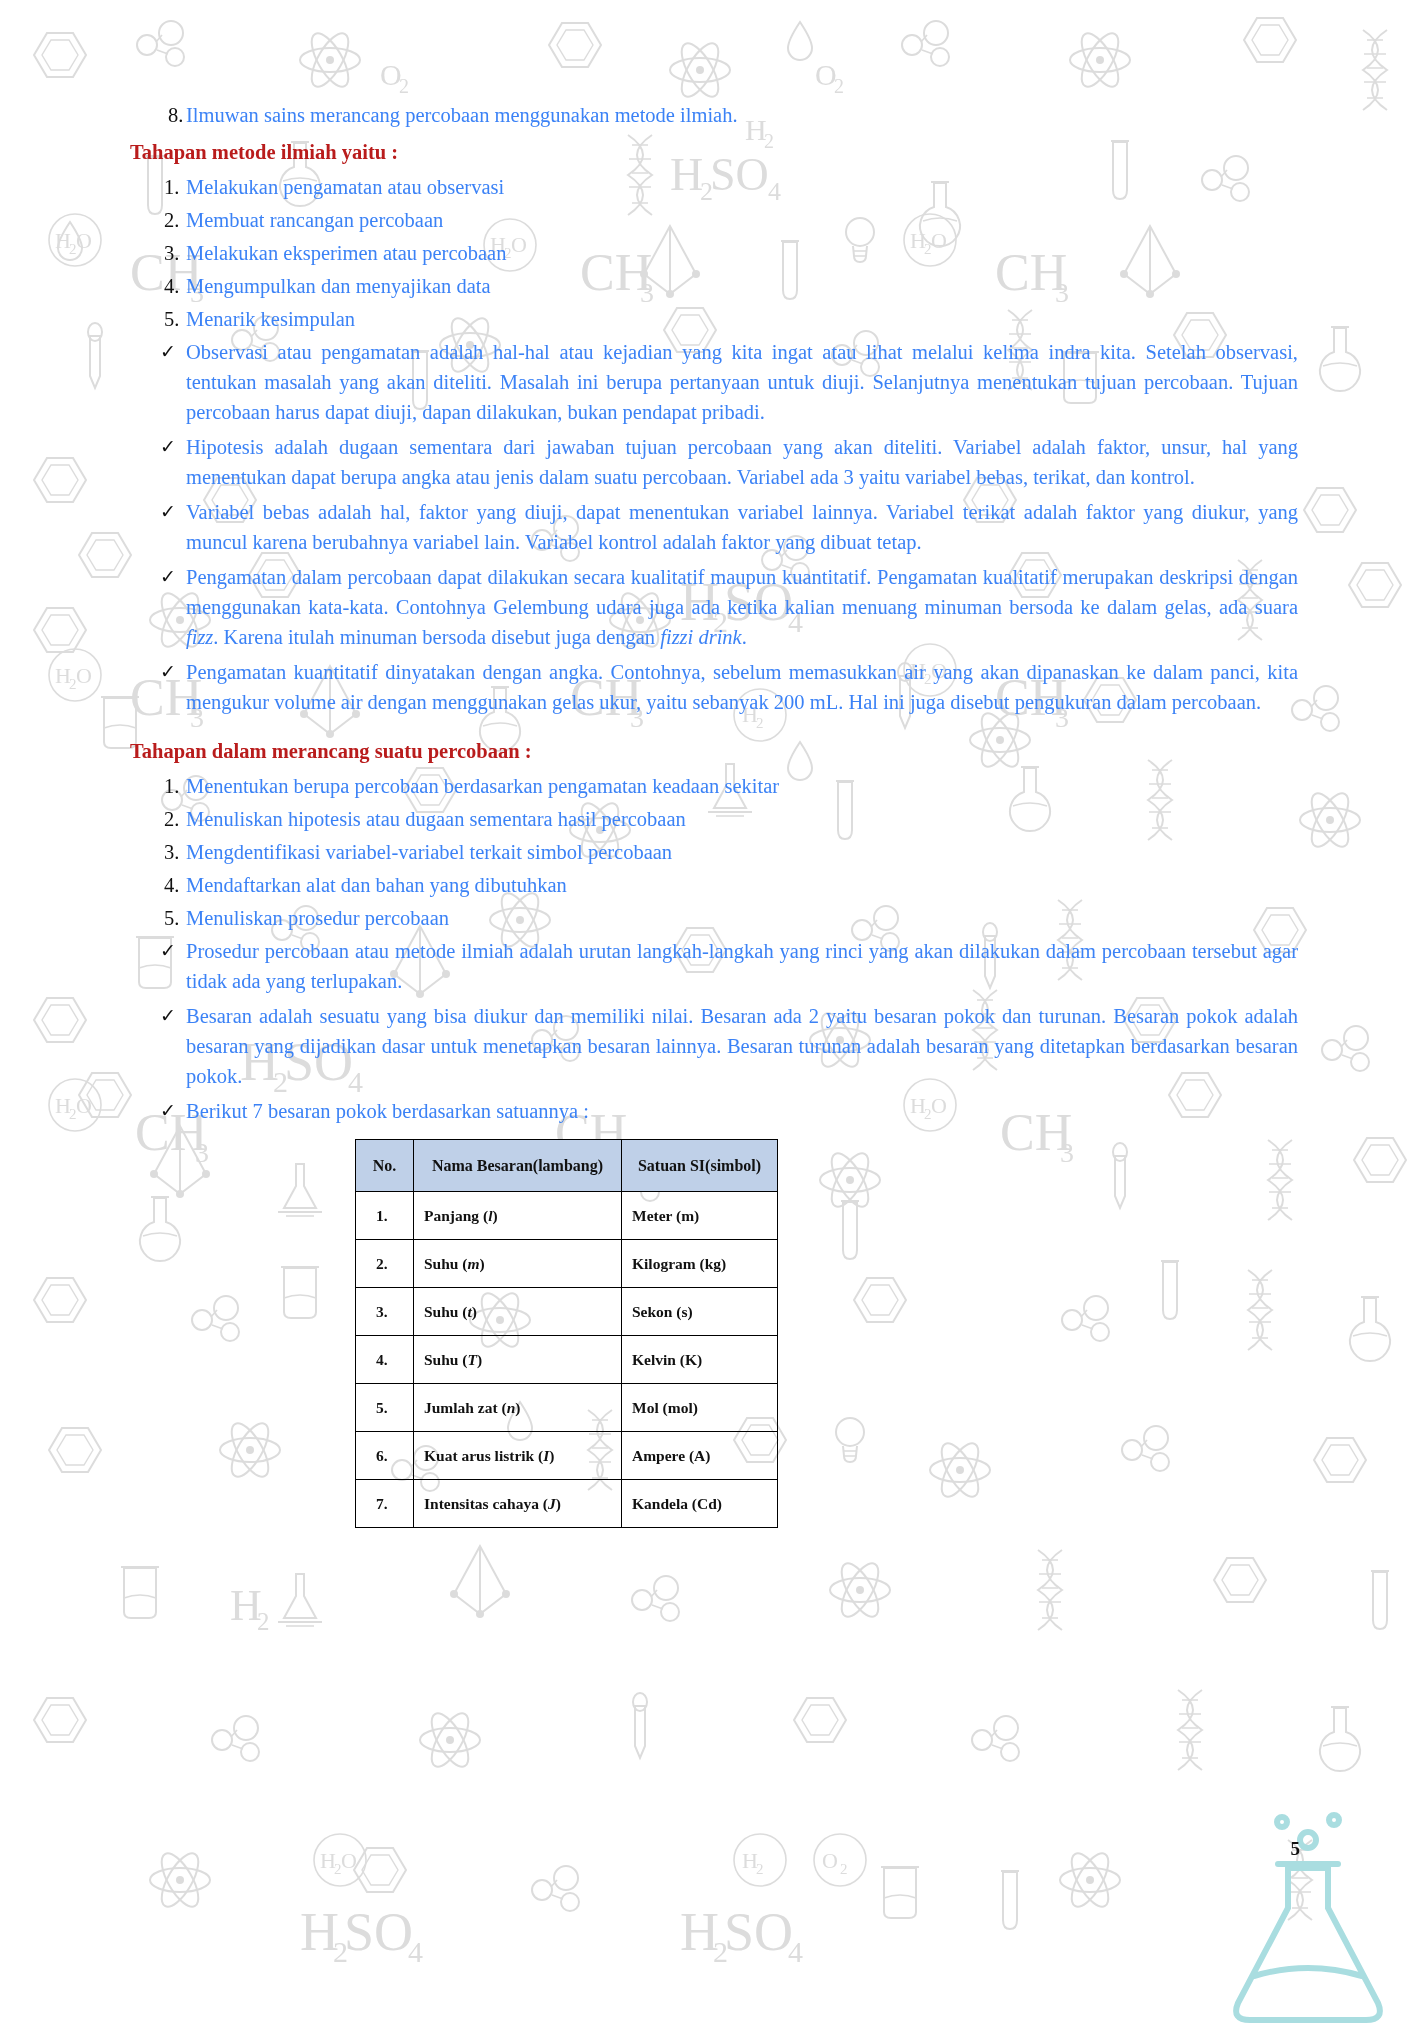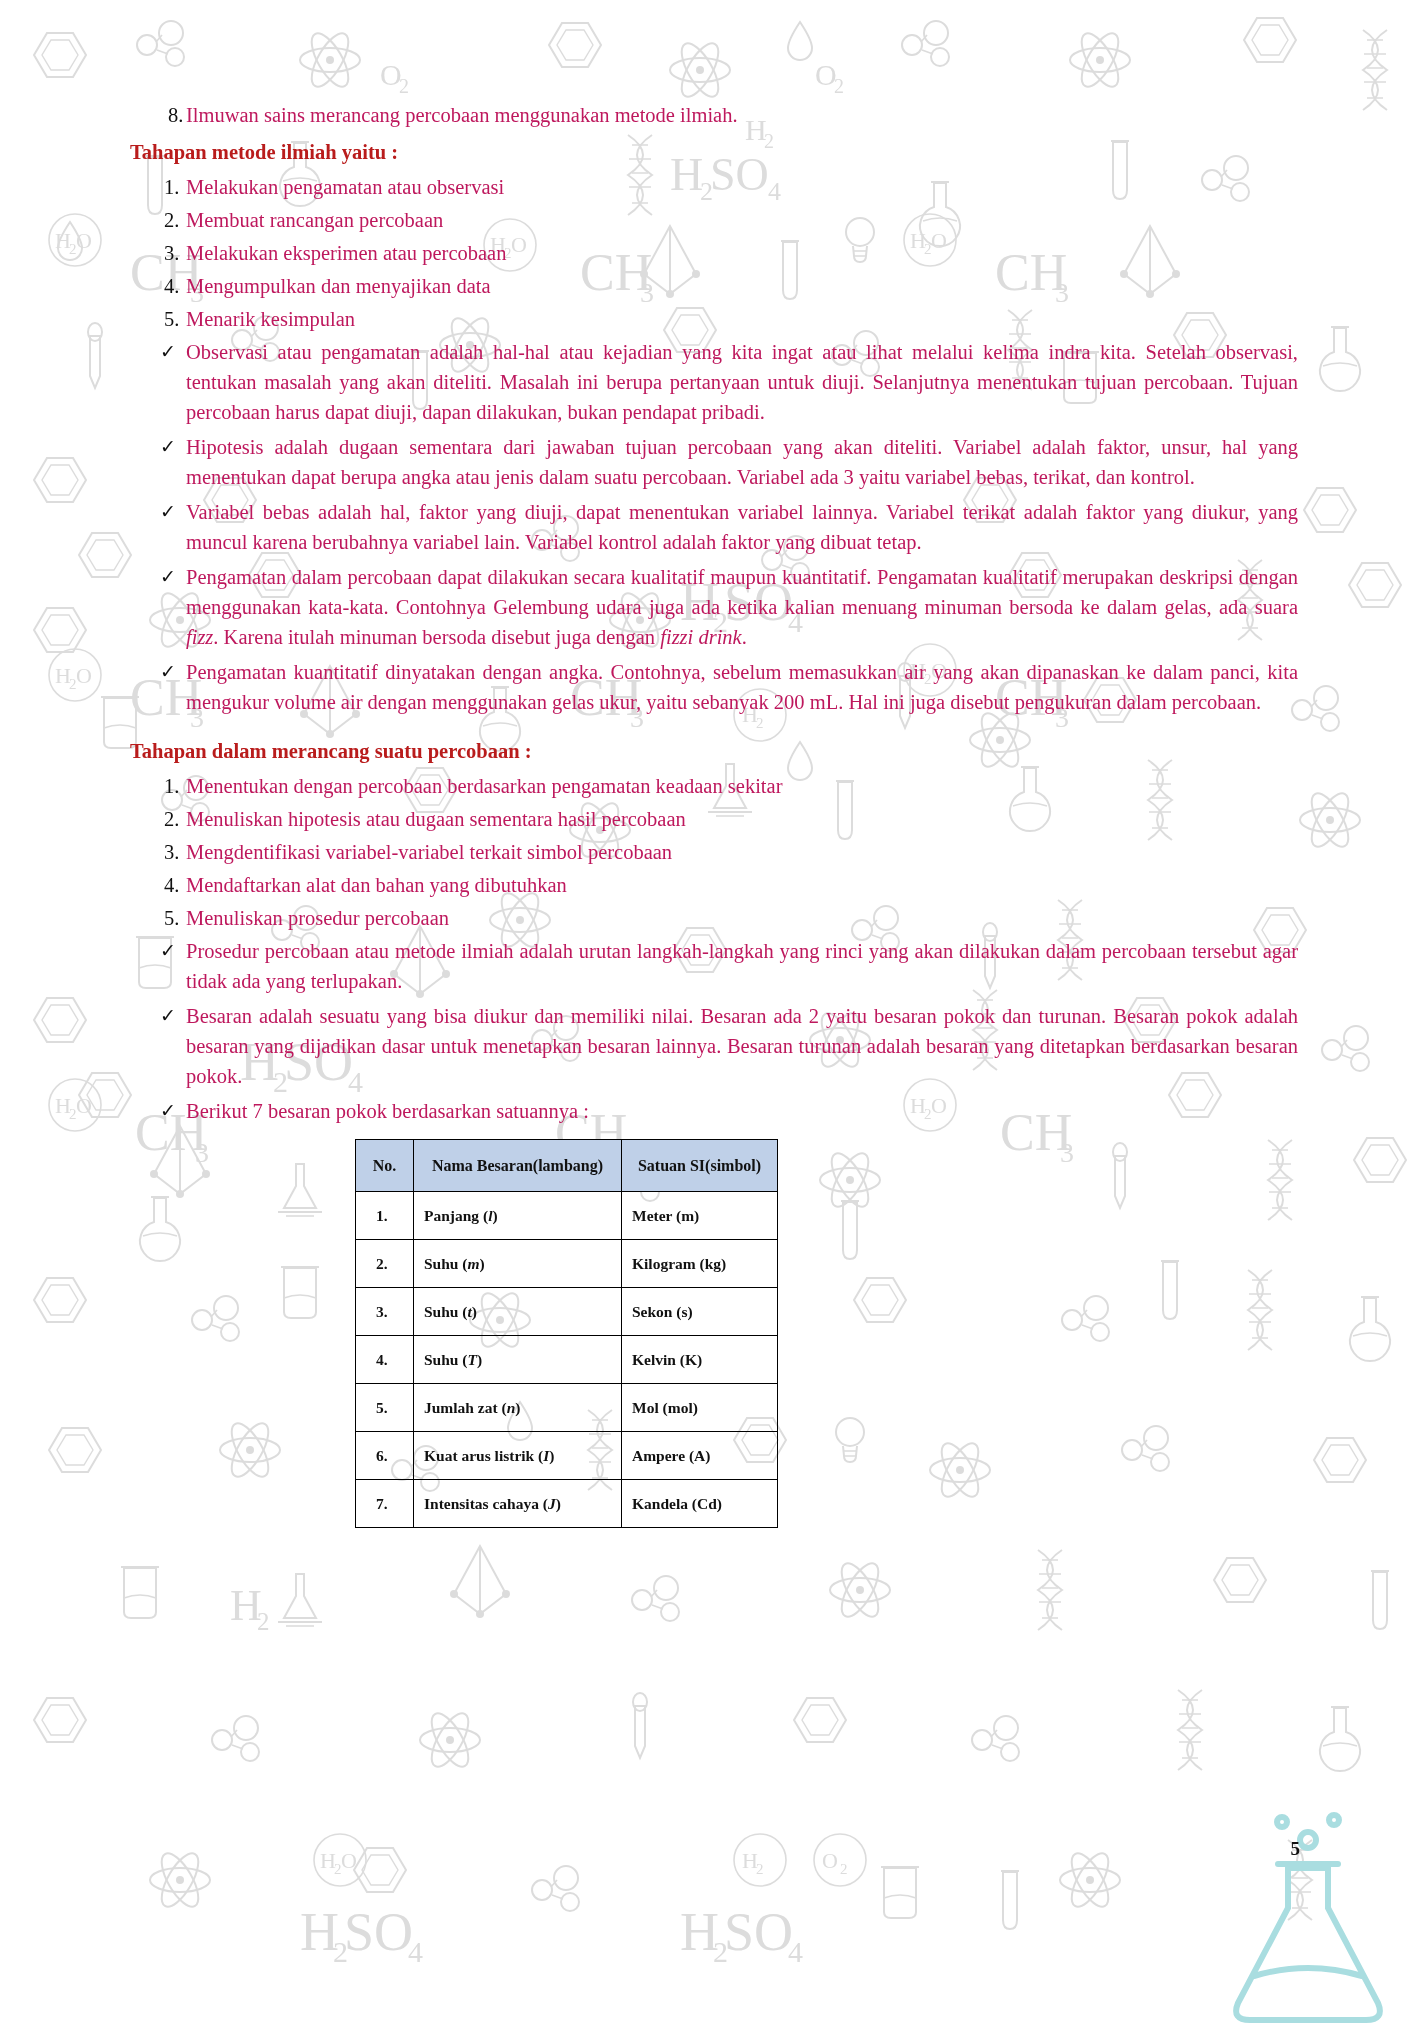--- a/index.html
+++ b/index.html
@@ -52,21 +52,21 @@
   .row .marker.check {
     padding-left: 30px;
     font-size: 19px;
   }
   .row .txt {
     flex: 1 1 auto;
     font-size: 20.5px;
     line-height: 30px;
     text-align: justify;
     text-justify: inter-word;
-    color: #be185d;
+    color: #3b82f6;
   }
   .row.lead .marker { padding-left: 38px; }
 
   .row.tight { margin-bottom: 3px; }
 
   .heading {
     font-weight: bold;
     font-size: 20.5px;
     line-height: 30px;
     margin: 7px 0 5px 0;
@@ -520,21 +520,21 @@
     </div>
     <div class="row para-block">
       <span class="marker check">✓</span>
       <span class="txt">Pengamatan kuantitatif dinyatakan dengan angka. Contohnya, sebelum memasukkan air yang akan dipanaskan ke dalam panci, kita mengukur volume air dengan menggunakan gelas ukur, yaitu sebanyak 200 mL. Hal ini juga disebut pengukuran dalam percobaan.</span>
     </div>
 
     <div class="heading second">Tahapan dalam merancang suatu percobaan :</div>
 
     <div class="row tight">
       <span class="marker">1.</span>
-      <span class="txt">Menentukan dengan percobaan berdasarkan pengamatan keadaan sekitar</span>
+      <span class="txt">Menentukan berupa percobaan berdasarkan pengamatan keadaan sekitar</span>
     </div>
     <div class="row tight">
       <span class="marker">2.</span>
       <span class="txt">Menuliskan hipotesis atau dugaan sementara hasil percobaan</span>
     </div>
     <div class="row tight">
       <span class="marker">3.</span>
       <span class="txt">Mengdentifikasi variabel-variabel terkait simbol percobaan</span>
     </div>
     <div class="row tight">

